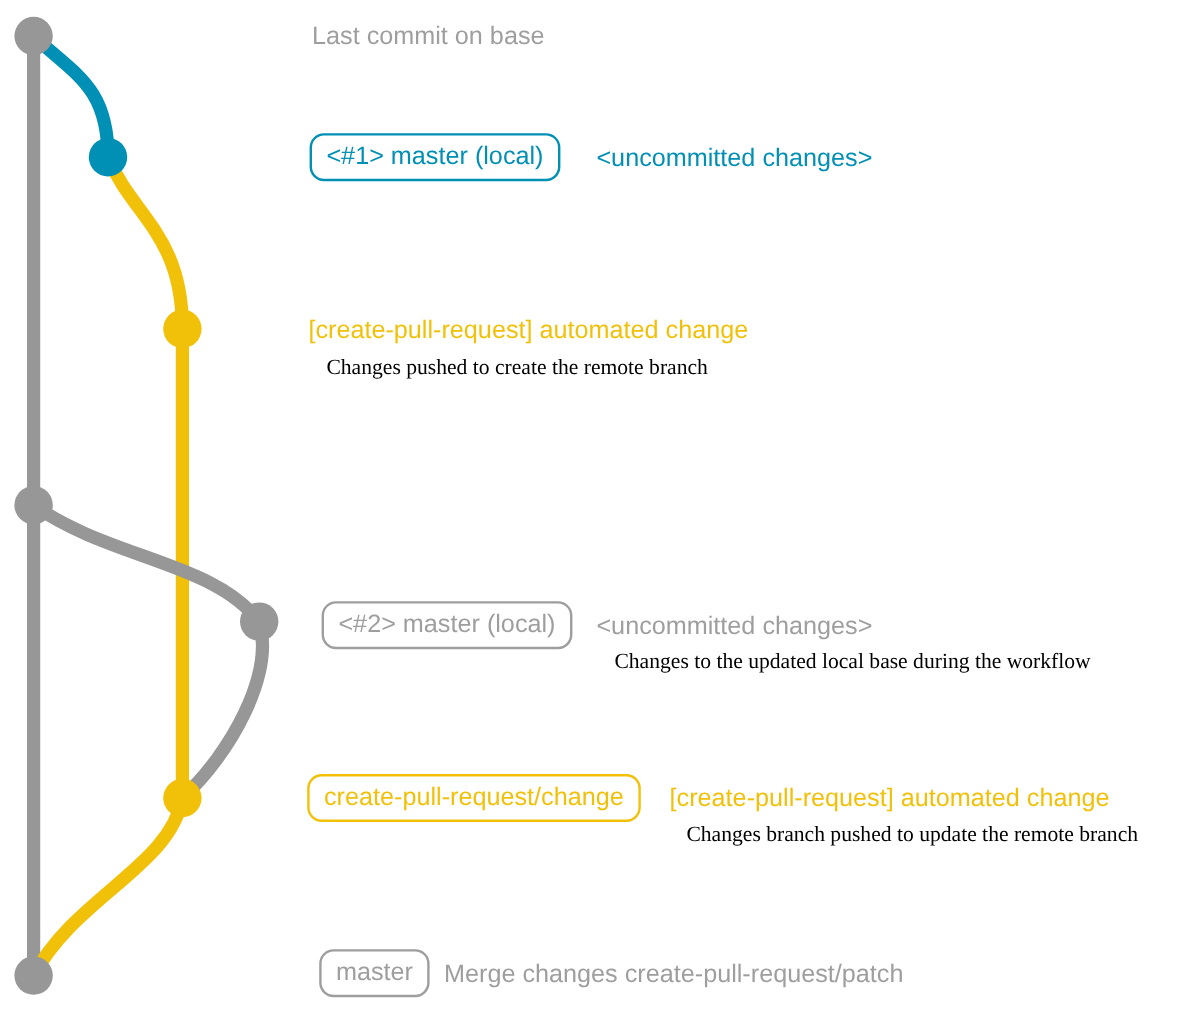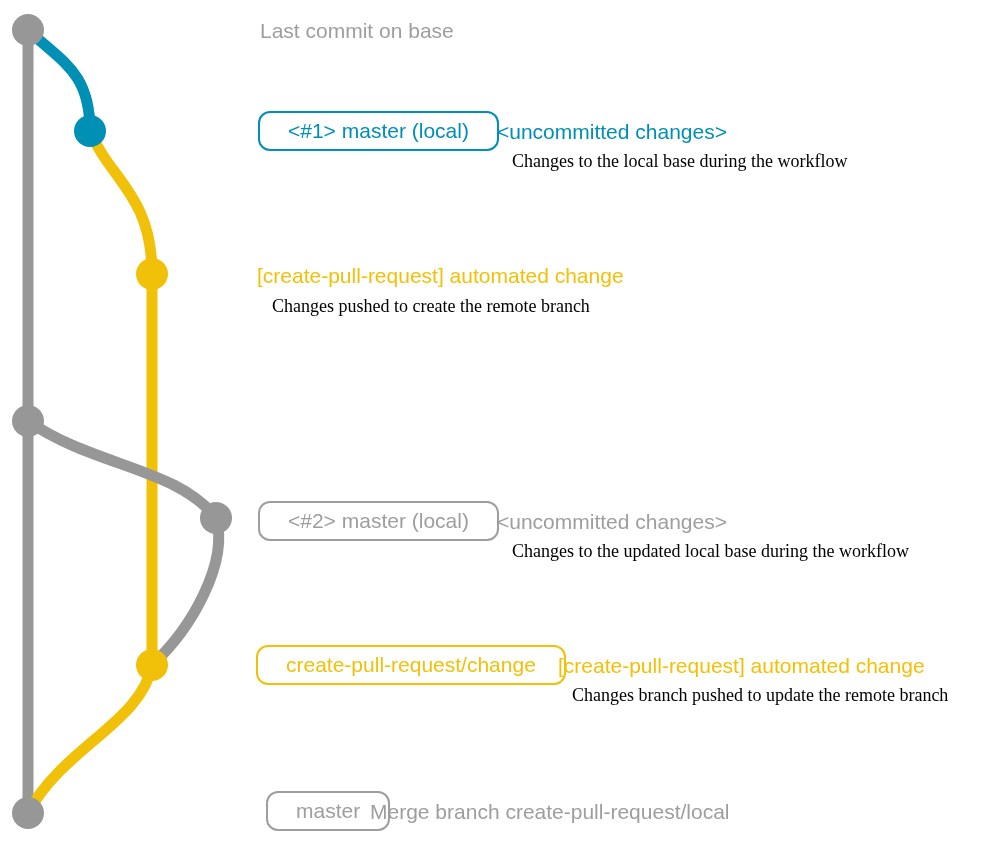--- a/index.html
+++ b/index.html
@@ -23,21 +23,21 @@
   }
   .badge {
     position: absolute;
     display: inline-flex;
     align-items: center;
     justify-content: center;
     height: 40px;
     box-sizing: border-box;
     border: 2px solid;
     border-radius: 12px;
-    padding: 0 28px;
+    padding: 0 12px;
     font-size: 21px;
     white-space: nowrap;
     background: #ffffff;
   }
   .note {
     position: absolute;
     font-size: 21px;
     white-space: nowrap;
   }
   .desc {
@@ -78,30 +78,29 @@
     <circle cx="28" cy="421" r="16" fill="#979797"></circle>
     <circle cx="216" cy="518" r="16" fill="#979797"></circle>
     <circle cx="152" cy="665" r="16" fill="#f1c109"></circle>
     <circle cx="28" cy="813" r="16" fill="#979797"></circle>
   </svg>
 
   <div class="note grayt" style="left:260px; top:19px;">Last commit on base</div>
 
   <div class="badge teal" style="left:258px; top:111px;">&lt;#1&gt; master (local)</div>
   <div class="note teal" style="left:497px; top:120px;">&lt;uncommitted changes&gt;</div>
-  <div class="desc" style="left:512px; top:151px;">Changes to the local base during the workflow</div>
 
   <div class="note yellow" style="left:257px; top:264px;">[create-pull-request] automated change</div>
   <div class="desc" style="left:272px; top:296px;">Changes pushed to create the remote branch</div>
 
 
-  <div class="badge grayt" style="left:258px; top:501px;">&lt;#2&gt; master (local)</div>
+  <div class="badge grayt" style="left:268px; top:501px;">&lt;#2&gt; master (local)</div>
   <div class="note grayt" style="left:497px; top:510px;">&lt;uncommitted changes&gt;</div>
   <div class="desc" style="left:512px; top:541px;">Changes to the updated local base during the workflow</div>
 
   <div class="badge yellow" style="left:256px; top:645px;">create-pull-request/change</div>
   <div class="note yellow" style="left:558px; top:654px;">[create-pull-request] automated change</div>
   <div class="desc" style="left:572px; top:685px;">Changes branch pushed to update the remote branch</div>
 
   <div class="badge grayt" style="left:266px; top:791px;">master</div>
-  <div class="note grayt" style="left:370px; top:800px;">Merge branch create-pull-request/local</div>
+  <div class="note grayt" style="left:370px; top:800px;">Merge changes create-pull-request/patch</div>
 
 </div>
 
 </body></html>

